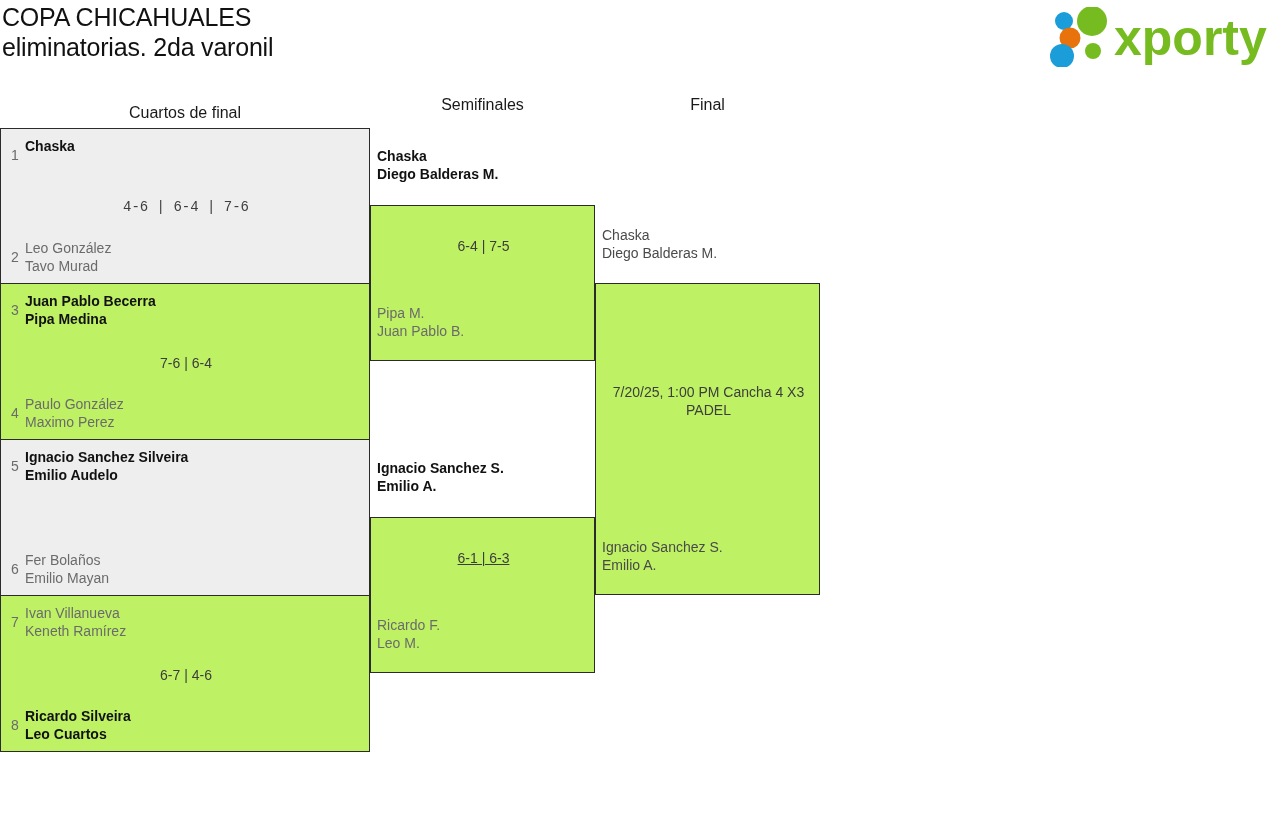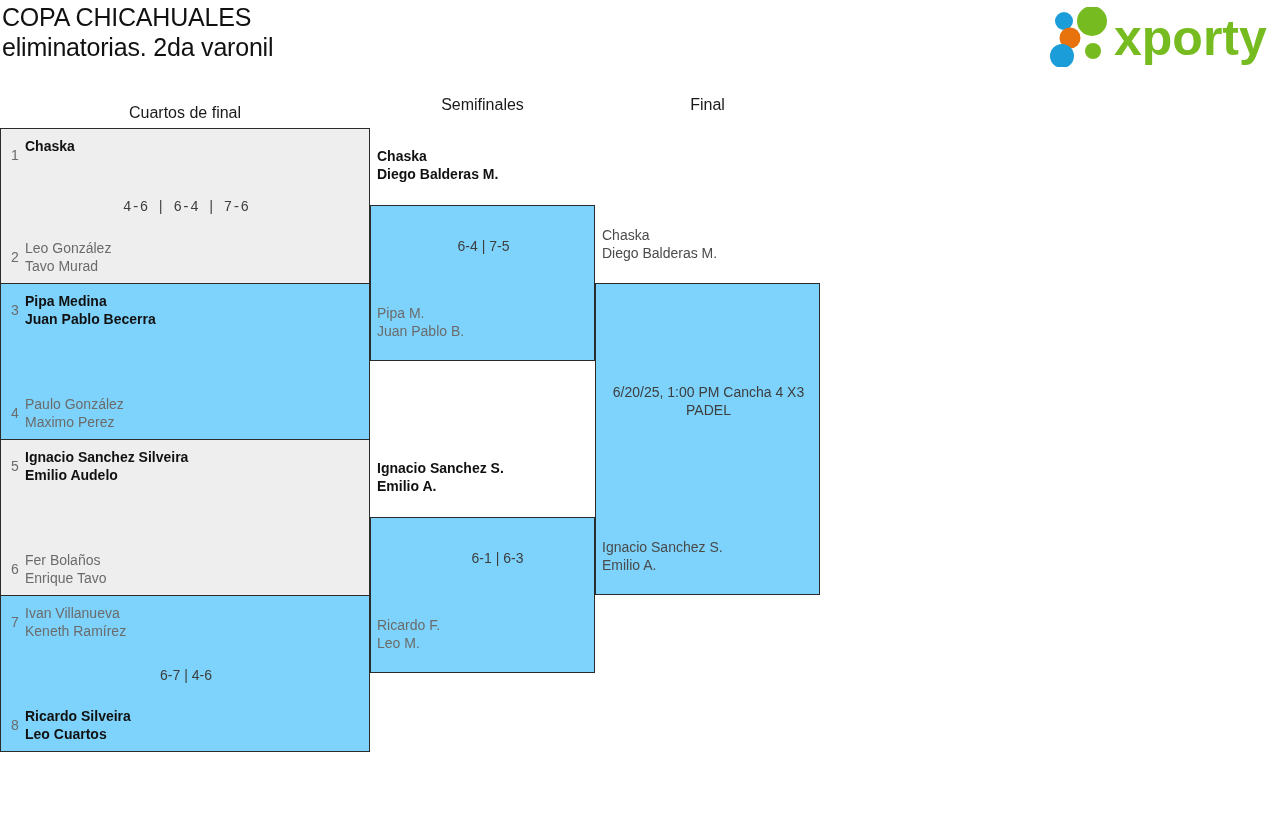--- a/index.html
+++ b/index.html
@@ -59,21 +59,21 @@
     width: 1280px; height: 817px;
   }
 
   
   .match-box {
     position: absolute;
     box-sizing: border-box;
     border: 1px solid #2b2b2b;
   }
   .match-box.shaded { background: #eeeeee; }
-  .match-box.plain  { background: #7dd3fc; }
+  .match-box.plain  { background: #bef264; }
 
   
   .team {
     position: absolute;
     left: 0;
     width: 100%;
     box-sizing: border-box;
     padding-left: 24px;
   }
   .seed {
@@ -151,40 +151,41 @@
     <div class="team loser" style="top:110px;">
       <span class="seed" style="top:9px;">2</span>
       <div class="player">Leo González</div>
       <div class="player">Tavo Murad</div>
     </div>
   </div>
 
   <div class="match-box plain" style="left:0px; top:283px; width:370px; height:157px;">
     <div class="team winner" style="top:8px;">
       <span class="seed" style="top:9px;">3</span>
+      <div class="player">Juan Pablo Becerra</div>
       <div class="player">Pipa Medina</div>
-      <div class="player">Juan Pablo Becerra</div>
-    </div>
+    </div>
+    <div class="score" style="left:0; top:70px; width:370px;">7-6 | 6-4</div>
     <div class="team loser" style="top:111px;">
       <span class="seed" style="top:9px;">4</span>
       <div class="player">Paulo González</div>
       <div class="player">Maximo Perez</div>
     </div>
   </div>
 
   <div class="match-box shaded" style="left:0px; top:439px; width:370px; height:157px;">
     <div class="team winner" style="top:8px;">
       <span class="seed" style="top:9px;">5</span>
       <div class="player">Ignacio Sanchez Silveira</div>
       <div class="player">Emilio Audelo</div>
     </div>
     <div class="team loser" style="top:111px;">
       <span class="seed" style="top:9px;">6</span>
       <div class="player">Fer Bolaños</div>
-      <div class="player">Enrique Tavo</div>
+      <div class="player">Emilio Mayan</div>
     </div>
   </div>
 
   <div class="match-box plain" style="left:0px; top:595px; width:370px; height:157px;">
     <div class="team loser" style="top:8px;">
       <span class="seed" style="top:9px;">7</span>
       <div class="player">Ivan Villanueva</div>
       <div class="player">Keneth Ramírez</div>
     </div>
     <div class="score" style="left:0; top:70px; width:370px;">6-7 | 4-6</div>
@@ -208,35 +209,35 @@
     <div class="player">Pipa M.</div>
     <div class="player">Juan Pablo B.</div>
   </div>
 
   <div class="float-team winner" style="left:377px; top:459px;">
     <div class="player">Ignacio Sanchez S.</div>
     <div class="player">Emilio A.</div>
   </div>
 
   <div class="match-box plain" style="left:370px; top:517px; width:225px; height:156px;">
-    <div class="score" style="left:14px; top:31px; width:225px;">6-1 | 6-3</div>
+    <div class="score" style="left:0; top:31px; width:225px;text-decoration:underline;">6-1 | 6-3</div>
   </div>
 
   <div class="float-team loser" style="left:377px; top:616px;">
     <div class="player">Ricardo F.</div>
     <div class="player">Leo M.</div>
   </div>
 
   <div class="float-team pending" style="left:602px; top:226px;">
     <div class="player">Chaska</div>
     <div class="player">Diego Balderas M.</div>
   </div>
 
   <div class="match-box plain" style="left:595px; top:283px; width:225px; height:312px;">
-    <div class="schedule" style="left:0; top:99px; width:225px;">6/20/25, 1:00 PM Cancha 4 X3 PADEL</div>
+    <div class="schedule" style="left:0; top:99px; width:225px;">7/20/25, 1:00 PM Cancha 4 X3 PADEL</div>
   </div>
 
   <div class="float-team pending" style="left:602px; top:538px;">
     <div class="player">Ignacio Sanchez S.</div>
     <div class="player">Emilio A.</div>
   </div>
 
 </div>
 
 </body></html>

